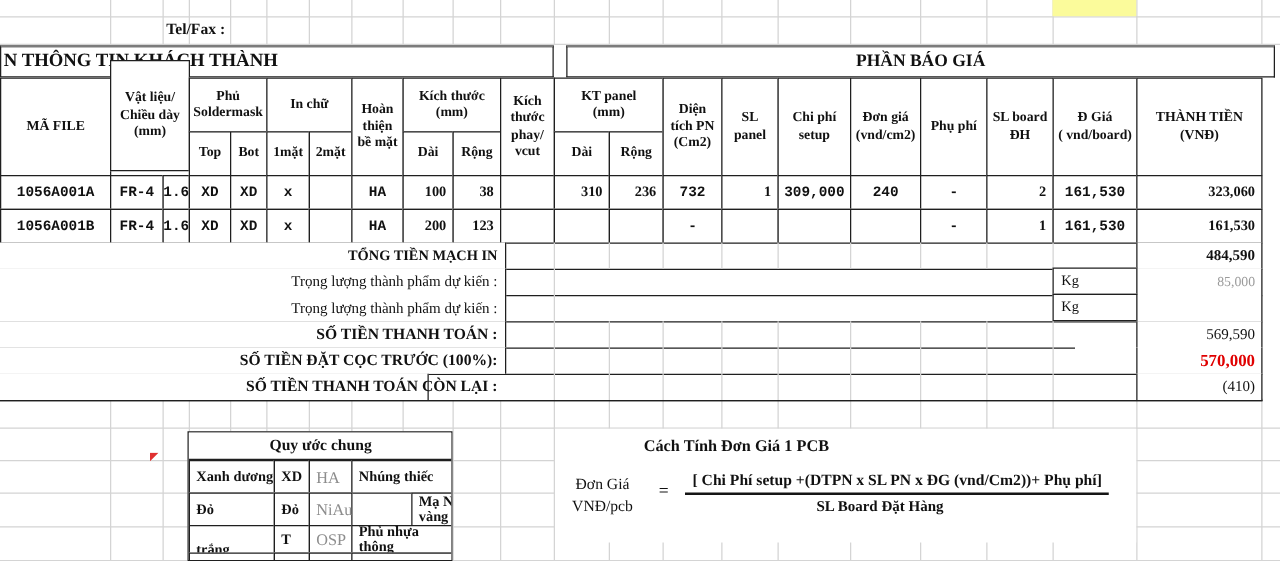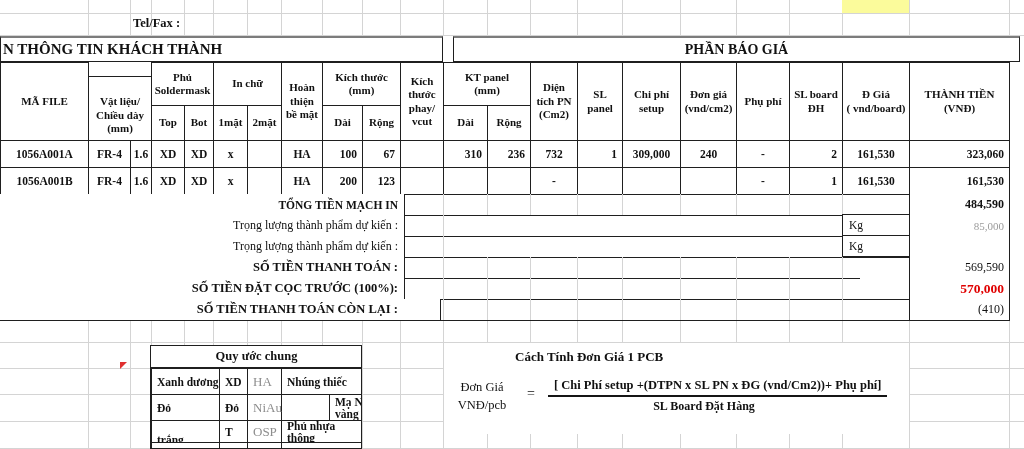--- a/index.html
+++ b/index.html
@@ -5,21 +5,21 @@
   html,body{margin:0;padding:0;background:#ffffff;}
   body{font-family:"Liberation Serif","DejaVu Serif",serif;color:#111;}
   #sheet{position:relative;width:1024px;height:449px;background:#fff;overflow:hidden;}
   .abs{position:absolute;box-sizing:border-box;}
   .gridline{background:#d4d4d4;}
   .whitemask{background:#fff;}
   .hcell{border:1px solid #1f1f1f;background:#fff;display:flex;align-items:center;justify-content:center;
          text-align:center;font-weight:bold;font-size:11px;line-height:1.22;white-space:pre-line;}
   .dcell{border:1px solid #1f1f1f;background:#fff;display:flex;align-items:center;
          font-weight:bold;font-size:11.5px;}
-  .dcell.center{justify-content:center;}
+  .dcell.center{justify-content:center;font-family:Liberation Mono, monospace;}
   .dcell.right{justify-content:flex-end;padding-right:5px;}
   .bandbox{border:1px solid #1f1f1f;border-top:2px solid #7c7c7c;background:#fff;display:flex;align-items:center;}
   .band-left{font-weight:bold;font-size:15px;padding-left:2px;white-space:nowrap;}
   .band-right{font-weight:bold;font-size:14px;justify-content:center;margin-left:10px;}
   .trow{border-bottom:1px solid #1f1f1f;}
   .tlabel{position:absolute;right:0;top:0;bottom:0;display:flex;align-items:center;justify-content:flex-end;
           padding-right:4px;white-space:nowrap;}
   .tamt{position:absolute;border-left:1px solid #1f1f1f;border-right:1px solid #1f1f1f;background:#fff;
         display:flex;align-items:center;justify-content:flex-end;padding-right:5px;}
   .kgcell{position:absolute;border:1px solid #1f1f1f;background:#fff;display:flex;align-items:center;
@@ -80,21 +80,21 @@
   <div class="abs" style="left:527px;top:386px;font-size:14px;">=</div>
   <div class="abs" style="left:548px;top:375px;width:312px;text-align:center;">
     <span class="fr-num">[ Chi Phí setup +(DTPN x SL PN x ĐG (vnd/Cm2))+ Phụ phí]</span>
     <div class="fr-den">SL Board Đặt Hàng</div>
   </div>
 
 <div class="abs" id="yellow-cell" style="left: 842px; top: 0px; width: 67px; height: 13px; background: rgb(251, 251, 155);"></div>
     <div class="abs bandbox band-left" style="left: 0px; top: 36px; width: 443px; height: 26px;">N THÔNG TIN KHÁCH THÀNH</div>
     <div class="abs bandbox band-right" style="left: 443px; top: 36px; width: 567px; height: 26px;">PHẦN BÁO GIÁ</div>
     <div class="abs hcell" style="left: 0px; top: 62px; width: 89px; height: 79px;">MÃ FILE</div>
-    <div class="abs hcell" style="left: 88px; top: 76px; width: 64px; height: 79px;">Vật liệu/
+    <div class="abs hcell" style="left: 88px; top: 48px; width: 64px; height: 89px;">Vật liệu/
 Chiều dày
 (mm)</div>
     <div class="abs hcell" style="left: 151px; top: 62px; width: 63px; height: 44px;">Phủ
 Soldermask</div>
     <div class="abs hcell" style="left: 151px; top: 105px; width: 34px; height: 36px;">Top</div>
     <div class="abs hcell" style="left: 184px; top: 105px; width: 30px; height: 36px;">Bot</div>
     <div class="abs hcell" style="left: 213px; top: 62px; width: 69px; height: 44px;">In chữ</div>
     <div class="abs hcell" style="left: 213px; top: 105px; width: 35px; height: 36px;">1mặt</div>
     <div class="abs hcell" style="left: 247px; top: 105px; width: 35px; height: 36px;">2mặt</div>
     <div class="abs hcell" style="left: 281px; top: 62px; width: 42px; height: 79px;">Hoàn
@@ -130,21 +130,21 @@
 (VNĐ)</div>
     <div class="abs dcell center" style="left: 0px; top: 140px; width: 89px; height: 28px;">1056A001A</div>
     <div class="abs dcell center" style="left: 88px; top: 140px; width: 43px; height: 28px;">FR-4</div>
     <div class="abs dcell center" style="left: 130px; top: 140px; width: 22px; height: 28px;">1.6</div>
     <div class="abs dcell center" style="left: 151px; top: 140px; width: 34px; height: 28px;">XD</div>
     <div class="abs dcell center" style="left: 184px; top: 140px; width: 30px; height: 28px;">XD</div>
     <div class="abs dcell center" style="left: 213px; top: 140px; width: 35px; height: 28px;">x</div>
     <div class="abs dcell center" style="left: 247px; top: 140px; width: 35px; height: 28px;"></div>
     <div class="abs dcell center" style="left: 281px; top: 140px; width: 42px; height: 28px;">HA</div>
     <div class="abs dcell right" style="left: 322px; top: 140px; width: 41px; height: 28px;">100</div>
-    <div class="abs dcell right" style="left: 362px; top: 140px; width: 39px; height: 28px;">67</div>
+    <div class="abs dcell right" style="left: 362px; top: 140px; width: 39px; height: 28px;">38</div>
     <div class="abs dcell center" style="left: 400px; top: 140px; width: 44px; height: 28px;"></div>
     <div class="abs dcell right" style="left: 443px; top: 140px; width: 45px; height: 28px;">310</div>
     <div class="abs dcell right" style="left: 487px; top: 140px; width: 44px; height: 28px;">236</div>
     <div class="abs dcell center" style="left: 530px; top: 140px; width: 48px; height: 28px;">732</div>
     <div class="abs dcell right" style="left: 577px; top: 140px; width: 46px; height: 28px;">1</div>
     <div class="abs dcell center" style="left: 622px; top: 140px; width: 59px; height: 28px;">309,000</div>
     <div class="abs dcell center" style="left: 680px; top: 140px; width: 57px; height: 28px;">240</div>
     <div class="abs dcell center" style="left: 736px; top: 140px; width: 54px; height: 28px;">-</div>
     <div class="abs dcell right" style="left: 789px; top: 140px; width: 54px; height: 28px;">2</div>
     <div class="abs dcell center" style="left: 842px; top: 140px; width: 68px; height: 28px;">161,530</div>
@@ -225,21 +225,21 @@
       <div class="abs" style="left: 530px; top: 0px; width: 1px; height: 21px; background: rgb(212, 212, 212);"></div>
       <div class="abs" style="left: 577px; top: 0px; width: 1px; height: 21px; background: rgb(212, 212, 212);"></div>
       <div class="abs" style="left: 622px; top: 0px; width: 1px; height: 21px; background: rgb(212, 212, 212);"></div>
       <div class="abs" style="left: 680px; top: 0px; width: 1px; height: 21px; background: rgb(212, 212, 212);"></div>
       <div class="abs" style="left: 736px; top: 0px; width: 1px; height: 21px; background: rgb(212, 212, 212);"></div>
       <div class="abs" style="left: 789px; top: 0px; width: 1px; height: 21px; background: rgb(212, 212, 212);"></div>
       <div class="abs" style="left: 842px; top: 0px; width: 1px; height: 21px; background: rgb(212, 212, 212);"></div>
       <div class="abs tamt" style="left: 909px; top: 0px; width: 101px; height: 21px; font-weight: bold; font-size: 13.5px; color: rgb(224, 0, 0);">570,000</div>
     </div>
     <div class="abs trow" style="left: 0px; top: 299px; width: 1010px; height: 22px;">
-      <div class="abs" style="left: 0px; top: 0px; width: 441px; height: 21px; background: rgb(255, 255, 255); border-right: 1px solid rgb(31, 31, 31); padding-left: 16px;">
+      <div class="abs" style="left: 0px; top: 0px; width: 343px; height: 21px; background: rgb(255, 255, 255); border-right: 1px solid rgb(31, 31, 31); padding-left: 16px;">
         <div class="abs tlabel" style="left: 140px; top: 0px; width: 262px; height: 21px; font-weight: bold; font-size: 12.5px;">SỐ TIỀN THANH TOÁN CÒN LẠI :</div>
       </div>
       <div class="abs" style="left: 443px; top: 0px; width: 1px; height: 21px; background: rgb(212, 212, 212);"></div>
       <div class="abs" style="left: 487px; top: 0px; width: 1px; height: 21px; background: rgb(212, 212, 212);"></div>
       <div class="abs" style="left: 530px; top: 0px; width: 1px; height: 21px; background: rgb(212, 212, 212);"></div>
       <div class="abs" style="left: 577px; top: 0px; width: 1px; height: 21px; background: rgb(212, 212, 212);"></div>
       <div class="abs" style="left: 622px; top: 0px; width: 1px; height: 21px; background: rgb(212, 212, 212);"></div>
       <div class="abs" style="left: 680px; top: 0px; width: 1px; height: 21px; background: rgb(212, 212, 212);"></div>
       <div class="abs" style="left: 736px; top: 0px; width: 1px; height: 21px; background: rgb(212, 212, 212);"></div>
       <div class="abs" style="left: 789px; top: 0px; width: 1px; height: 21px; background: rgb(212, 212, 212);"></div>

